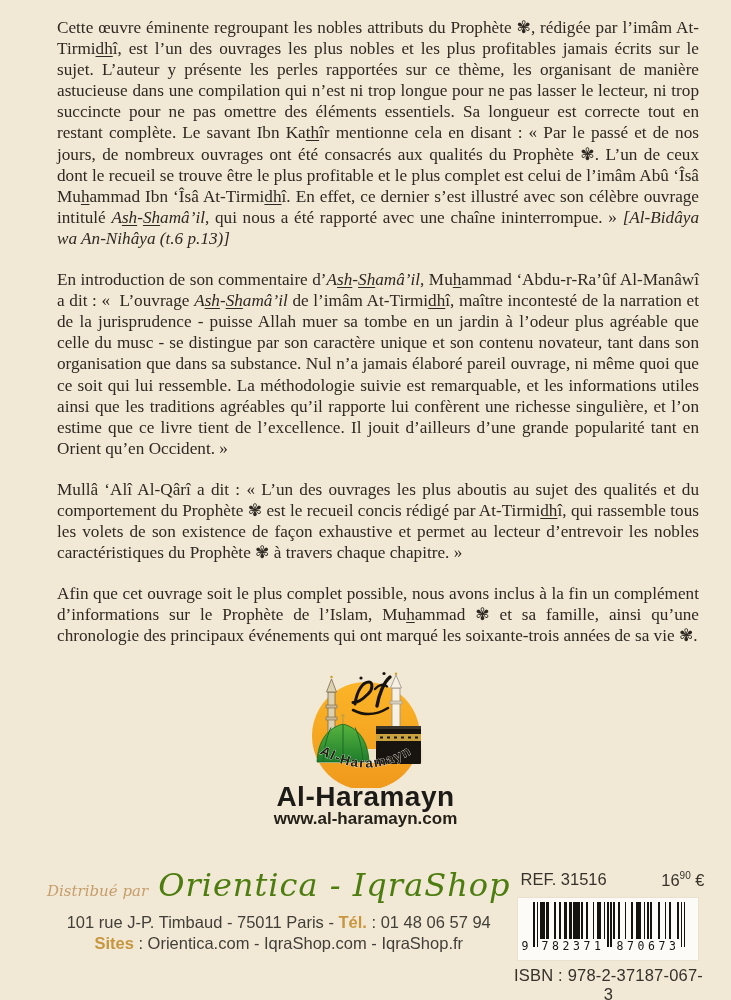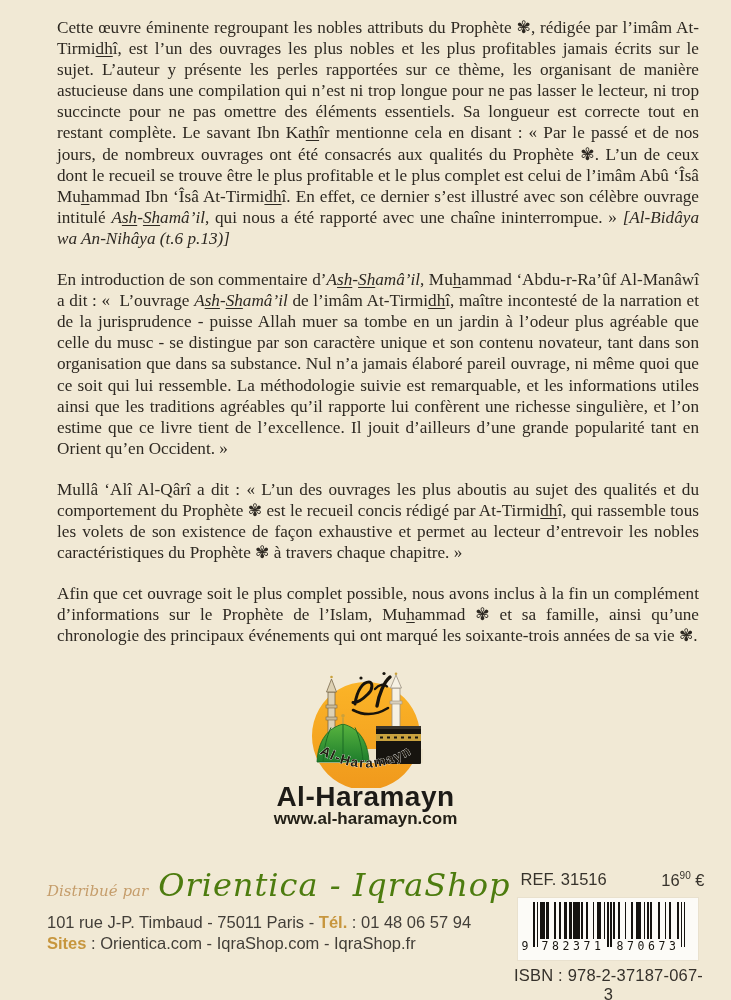--- a/index.html
+++ b/index.html
@@ -29,21 +29,21 @@
     font-family:"Liberation Sans",sans-serif;font-size:17px;color:#3b372f;line-height:18px;margin-top:1px;
   }
   .brand-url{
     font-family:"Liberation Sans",sans-serif;font-size:17px;font-weight:bold;color:#242118;line-height:18px;
   }
   
   .footer{
     position:absolute;top:866px;left:47px;right:32px;
     display:flex;justify-content:space-between;align-items:flex-start;
   }
-  .dist{font-family:"Liberation Sans",sans-serif;color:#423e38;}
+  .dist{font-family:"Liberation Sans",sans-serif;color:#423e38;text-align:center;}
   .dist-script{
     font-family:"DejaVu Serif",serif;font-style:italic;color:#bd8e51;
     white-space:nowrap;display:flex;align-items:baseline;height:46px;
   }
   .dist-prefix{font-size:15px;color:#c59d6b;margin-right:10px;}
   .dist-name{font-size:32px;letter-spacing:1px;color:#4d7c0f;}
   .addr{font-size:16.5px;line-height:20.5px;white-space:nowrap;}
   .lbl{color:#c7963e;font-weight:bold;}
   
   .price-block{width:196px;font-family:"Liberation Sans",sans-serif;color:#37332c;flex:none;}

